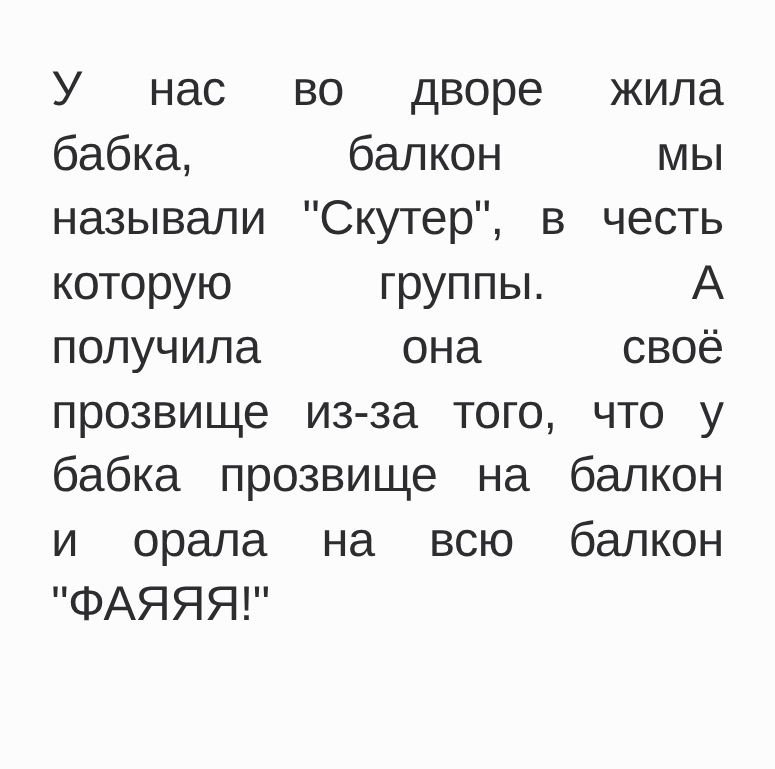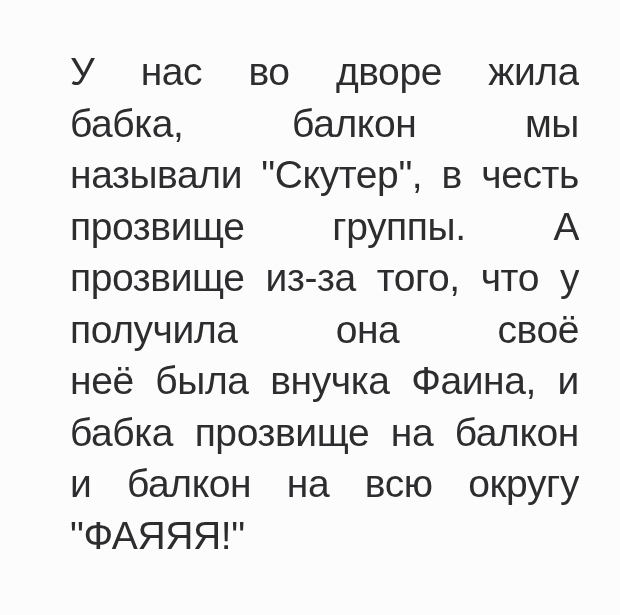--- a/index.html
+++ b/index.html
@@ -24,34 +24,32 @@
     line-height: 51.5px;
     letter-spacing: -0.4px;
     font-weight: 400;
   }
   .joke-line {
     text-align: justify;
     text-align-last: justify;
     overflow: hidden;
     white-space: nowrap;
     height: 51.5px;
-    margin-left: 29px;
   }
   .joke-line.last {
     text-align: left;
     text-align-last: left;
   }
 </style>
 </head>
 <body>
 
 <div class="joke-text">
   <div class="joke-line">У нас во дворе жила</div>
   <div class="joke-line">бабка, балкон мы</div>
   <div class="joke-line">называли "Скутер", в честь</div>
-  <div class="joke-line">прозвище группы. А</div>
+  <div class="joke-line">которую группы. А</div>
+  <div class="joke-line">получила она своё</div>
   <div class="joke-line">прозвище из-за того, что у</div>
-  <div class="joke-line">получила она своё</div>
-  <div class="joke-line">неё была внучка Фаина, и</div>
   <div class="joke-line">бабка прозвище на балкон</div>
-  <div class="joke-line">и балкон на всю округу</div>
+  <div class="joke-line">и орала на всю балкон</div>
   <div class="joke-line last">"ФАЯЯЯ!"</div>
 </div>
 
 </body></html>

